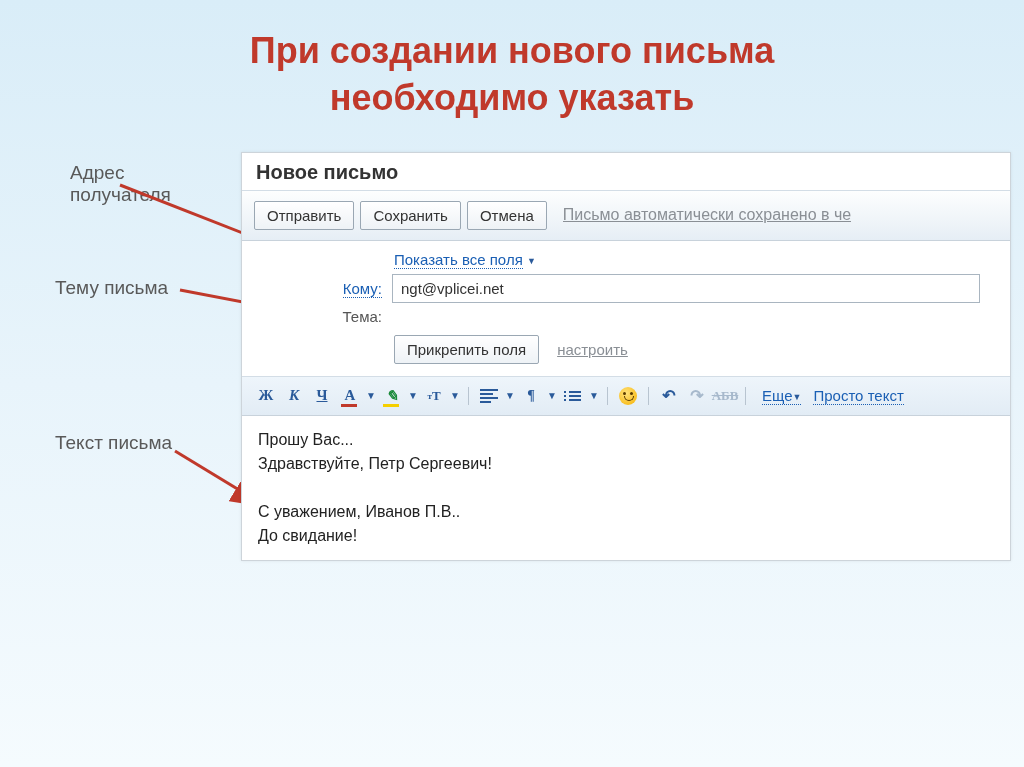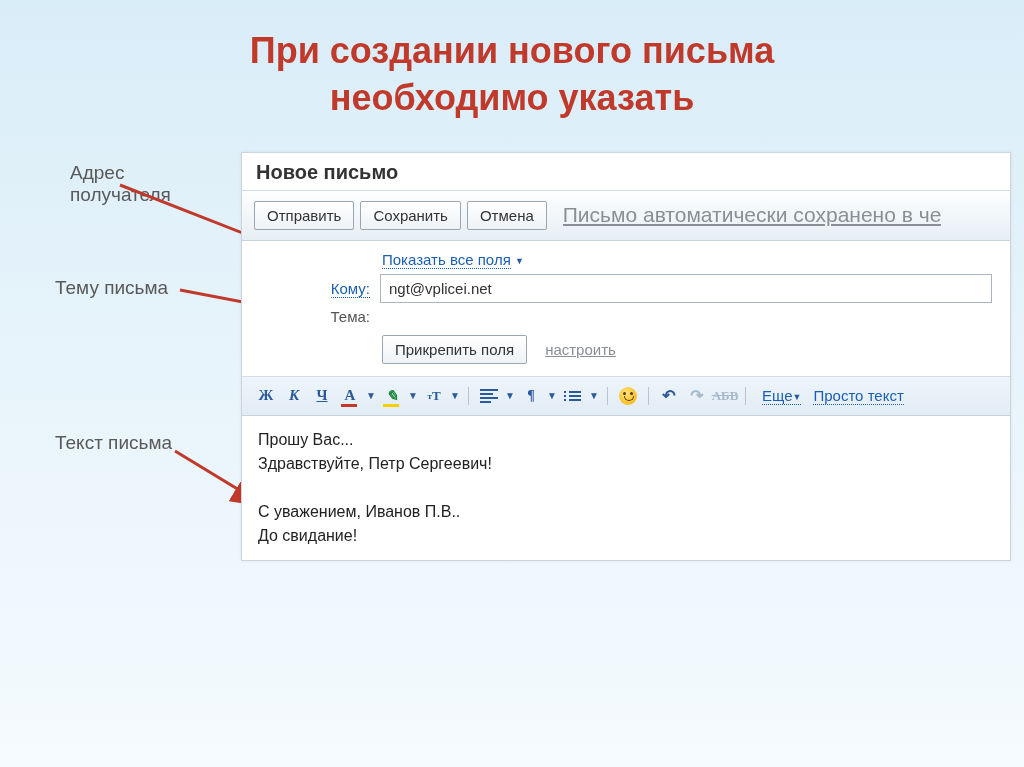--- a/index.html
+++ b/index.html
@@ -65,27 +65,27 @@
       border: 1px solid #9aa7b3;
       box-shadow: inset 0 1px 0 #fff;
       padding: 5px 12px;
       font-size: 15px;
       color: #333;
       cursor: pointer;
       border-radius: 2px;
     }
     .toolbar-status {
       color: #8a8f95;
-      font-size: 21px;
+      font-size: 16px;
       margin-left: 10px;
       white-space: nowrap;
       overflow: hidden;
     }
     .fields {
-      padding: 10px 14px 12px;
+      padding: 10px 26px 12px;
       border-bottom: 1px solid #d3dde6;
     }
     .show-all {
       margin-left: 126px;
       font-size: 15px;
       margin-bottom: 6px;
     }
     .link-like {
       color: #1a5fb4;
       border-bottom: 1px dotted #1a5fb4;

